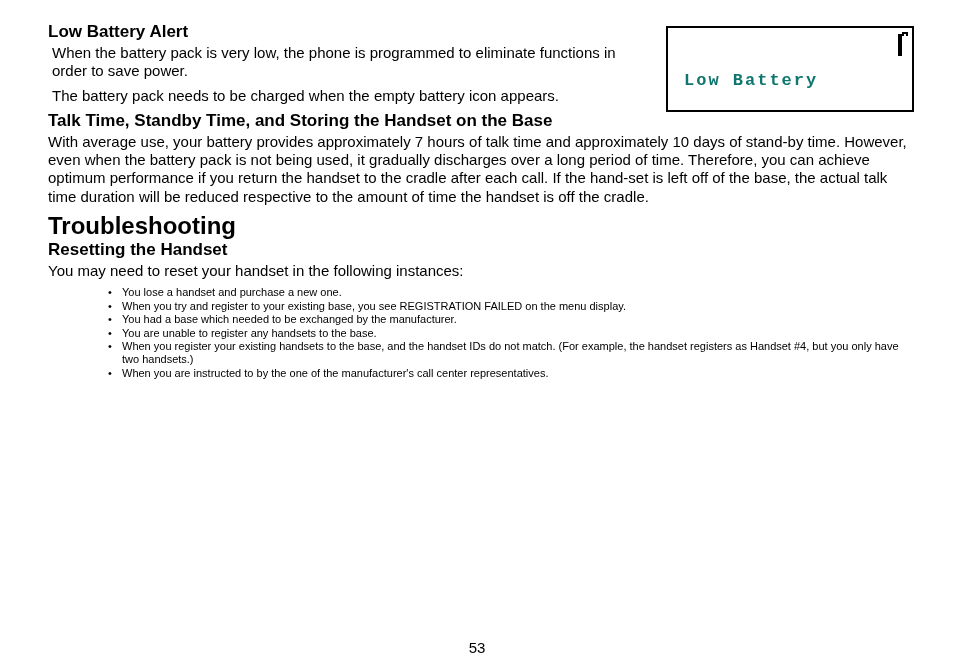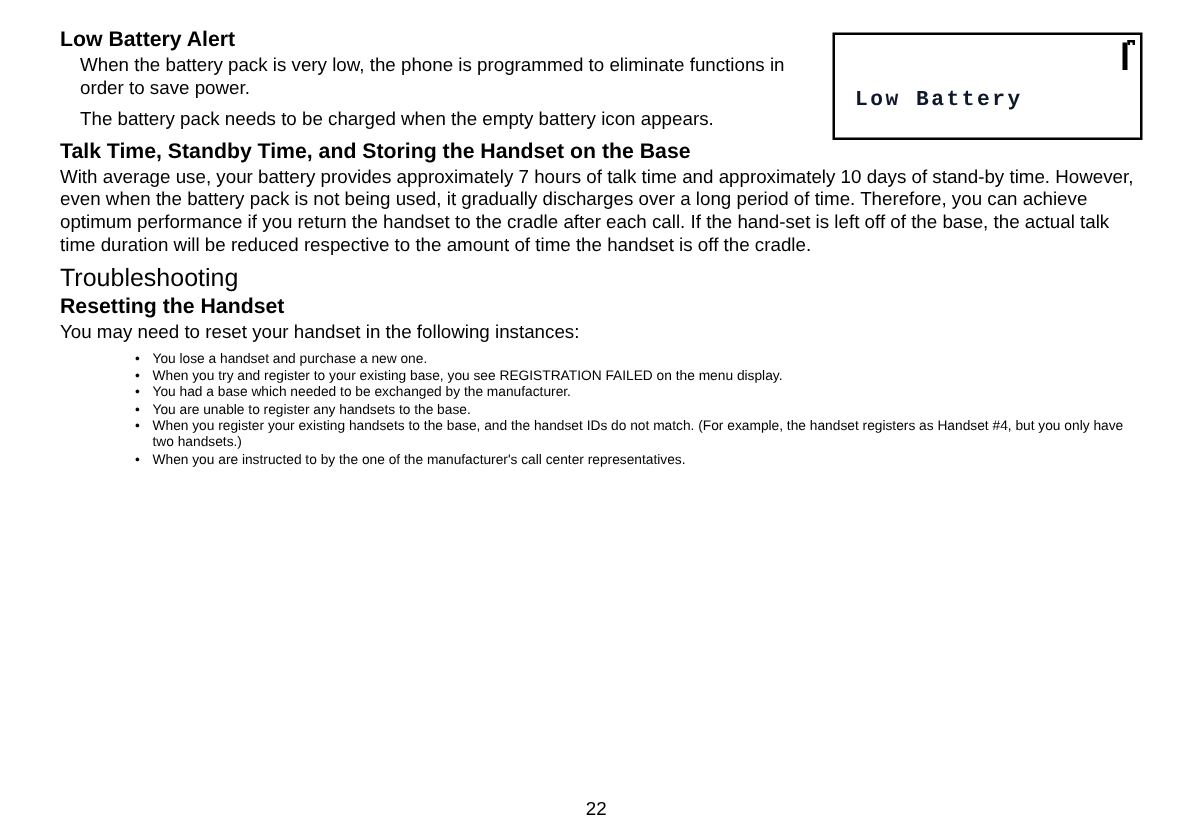--- a/index.html
+++ b/index.html
@@ -21,26 +21,26 @@
     margin: 0 0 2px 0;
   }
   .paragraph {
     font-size: 15px;
     line-height: 1.22;
     margin: 0 0 6px 0;
   }
   .narrow-paragraph {
     font-size: 15px;
     line-height: 1.22;
-    margin: 0 0 6px 16px;
+    margin: 0 0 6px 4px;
     width: 590px;
   }
   .troubleshooting-title {
-    font-weight: normal;
-    font-size: 20px;
+    font-weight: bold;
+    font-size: 24px;
     margin: 6px 0 0 0;
   }
   .list {
     font-size: 11px;
     line-height: 1.22;
     margin: 2px 0 0 0;
     padding-left: 60px;
   }
   .list .li {
     position: relative;
@@ -56,21 +56,21 @@
   .lcd-box {
     position: absolute;
     top: 26px;
     right: 40px;
     width: 248px;
     height: 86px;
     border: 2px solid #000;
     box-sizing: border-box;
     font-family: "Courier New", Courier, monospace;
     font-weight: bold;
-    color: #0f172a;
+    color: #0f766e;
     letter-spacing: 2px;
   }
   .lcd-battery-icon {
     position: absolute;
     top: 8px;
     right: 10px;
     display: inline-block;
   }
   .lcd-battery-body {
     width: 10px;
@@ -130,14 +130,14 @@
 
   <div class="list">
     <p class="li">You lose a handset and purchase a new one.</p>
     <p class="li">When you try and register to your existing base, you see REGISTRATION FAILED on the menu display.</p>
     <p class="li">You had a base which needed to be exchanged by the manufacturer.</p>
     <p class="li">You are unable to register any handsets to the base.</p>
     <p class="li">When you register your existing handsets to the base, and the handset IDs do not match. (For example, the handset registers as Handset #4, but you only have two handsets.)</p>
     <p class="li">When you are instructed to by the one of the manufacturer's call center representatives.</p>
   </div>
 
-  <div class="page-number">22</div>
+  <div class="page-number">53</div>
 </div>
 
 </body></html>

